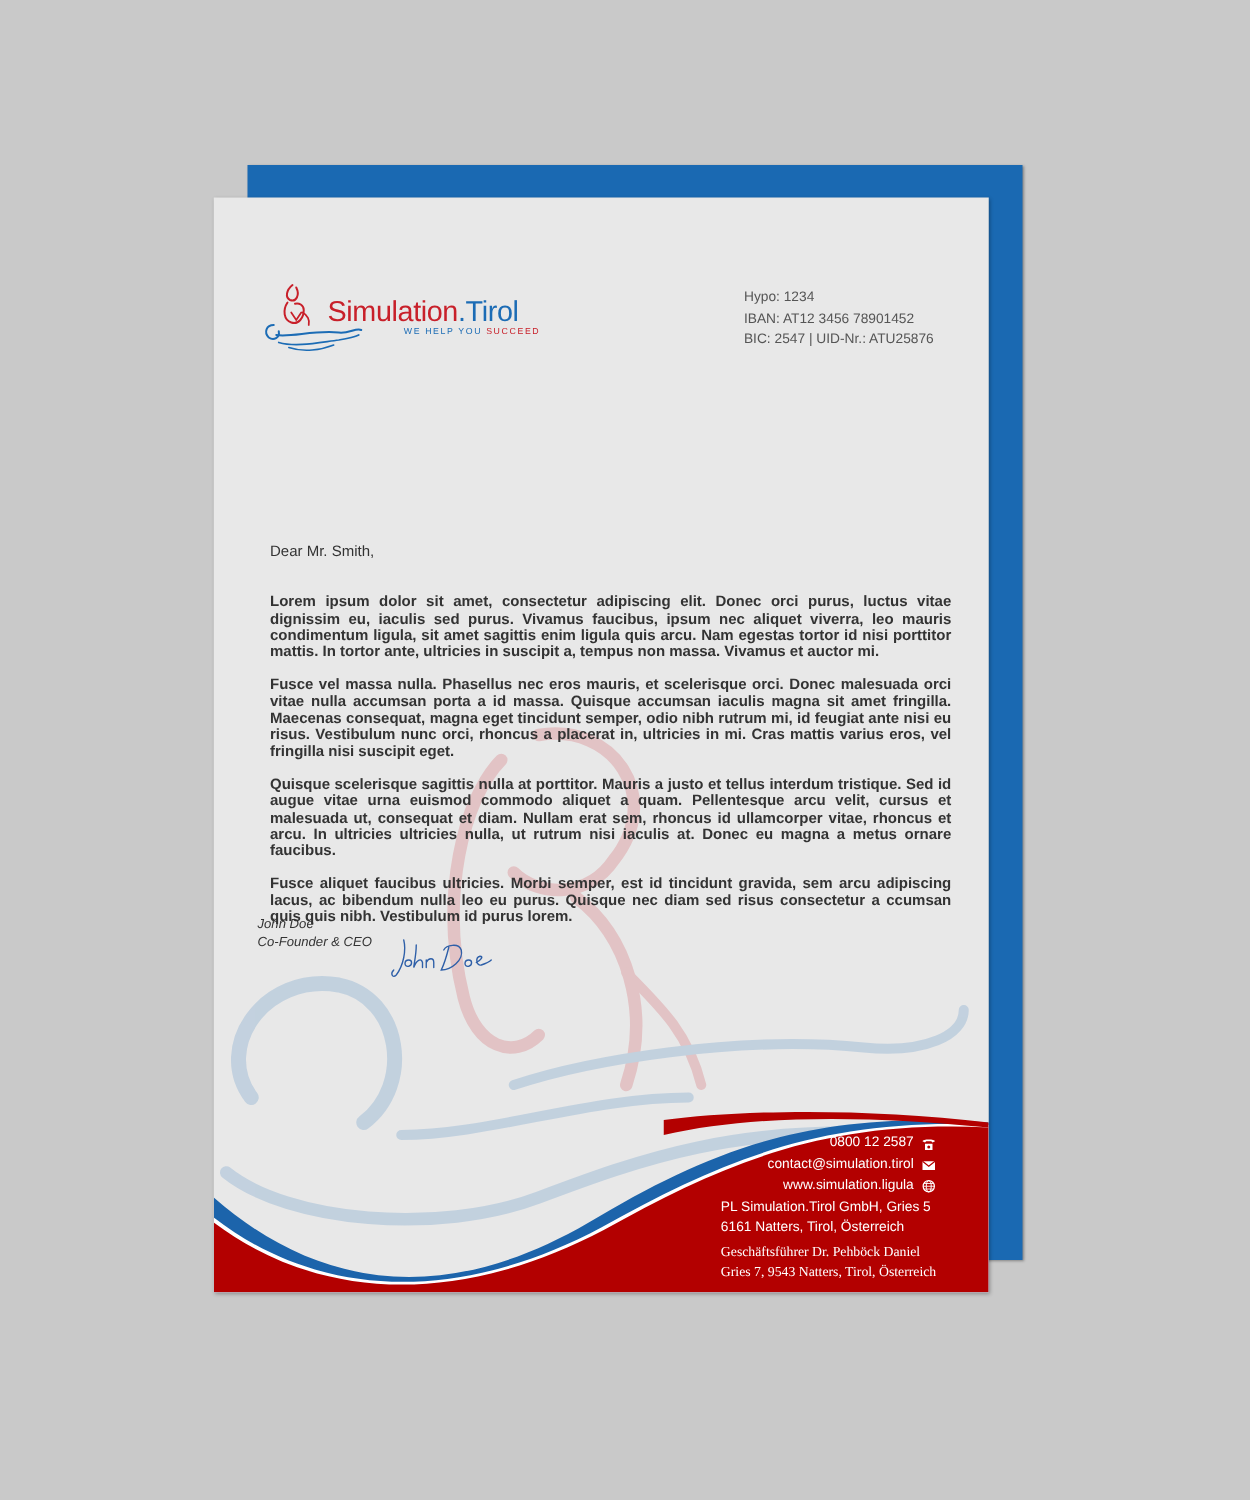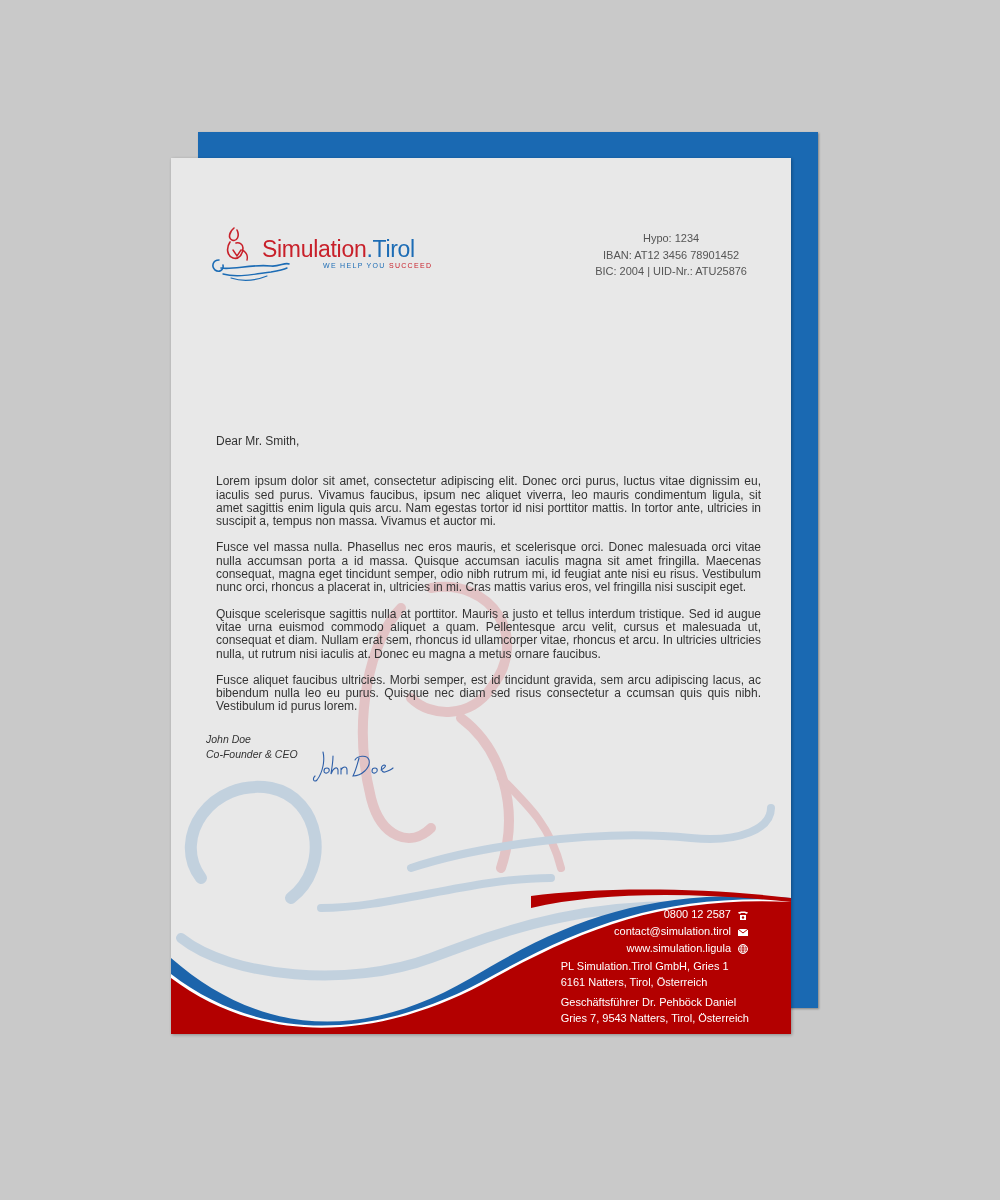--- a/index.html
+++ b/index.html
@@ -7,32 +7,32 @@
   .back-sheet { position:absolute; left:198px; top:132px; width:620px; height:876px; background:#1a69b2; box-shadow:1px 1px 2px rgba(0,0,0,0.35); }
   .sheet { position:absolute; left:171px; top:158px; width:620px; height:876px; background:#e8e8e8; box-shadow:1px 1px 3px rgba(0,0,0,0.3); overflow:hidden; }
   .watermark { position:absolute; left:0; top:420px; width:620px; height:500px; opacity:0.18; pointer-events:none; }
   .logo { position:absolute; left:40px; top:66px; width:230px; height:62px; }
   .logo-text { position:absolute; left:51px; top:12px; font-size:23px; letter-spacing:-0.3px; white-space:nowrap; }
   .logo-text .red { color:#c8202a; }
   .logo-text .blue { color:#1c6cb5; }
   .tagline { position:absolute; left:112px; top:38px; font-size:7px; letter-spacing:1.3px; white-space:nowrap; }
   .tagline .blue { color:#1c6cb5; }
   .tagline .red { color:#c8202a; }
-  .bank { position:absolute; right:44px; top:72px; text-align:center; font-size:11px; color:#555; line-height:16.5px; }
+  .bank { position:absolute; right:44px; top:72px; text-align:left; font-size:11px; color:#555; line-height:16.5px; }
   .letter { position:absolute; left:45px; top:277px; width:545px; font-size:12px; color:#333; line-height:13.3px; }
   .greeting { margin:0 0 27px 0; }
-  .para { margin:0 0 13px 0; text-align:justify; }
+  .para { margin:0 0 13px 0; text-align:justify;font-weight:bold; }
   .sign { position:absolute; left:35px; top:574px; font-size:10.5px; color:#333; line-height:15px;font-style:italic; }
   .signature { position:absolute; left:140px; top:588px; width:95px; height:40px; }
   .footer-svg { position:absolute; left:0; top:720px; width:620px; height:156px; }
   .contact { position:absolute; right:42px; top:748px; text-align:left; color:#fff; font-size:11px; line-height:17px; }
   .contact .row { display:flex; justify-content:flex-end; align-items:center; gap:6px; }
   .contact .ic { width:12px; height:12px; display:inline-block; }
   .contact .addr { margin-top:1px; line-height:16px; }
-  .contact .mgr { margin-top:4px; line-height:16px; }
+  .contact .mgr { margin-top:4px; line-height:16px;font-family:Liberation Serif, serif; }
 </style>
 </head>
 <body>
 
 <div class="back-sheet"></div>
 
 <div class="sheet">
 
   <svg class="watermark" viewBox="0 0 620 500">
     <g fill="none" stroke-linecap="round">
@@ -60,21 +60,21 @@
         <path d="M20 54 C 32 58, 46 56, 56 52" stroke="#1c6cb5" stroke-width="1.2"></path>
       </g>
     </svg>
     <div class="logo-text"><span class="red">Simulation</span><span class="blue">.</span><span class="blue">Tirol</span></div>
     <div class="tagline"><span class="blue">WE HELP YOU </span><span class="red">SUCCEED</span></div>
   </div>
 
   <div class="bank">
     <div>Hypo: 1234</div>
     <div>IBAN: AT12 3456 78901452</div>
-    <div>BIC: 2004  |  UID-Nr.: ATU25876</div>
+    <div>BIC: 2547  |  UID-Nr.: ATU25876</div>
   </div>
 
   <div class="letter">
     <p class="greeting">Dear Mr. Smith,</p>
     <p class="para">Lorem ipsum dolor sit amet, consectetur adipiscing elit. Donec orci purus, luctus vitae dignissim eu, iaculis sed purus. Vivamus faucibus, ipsum nec aliquet viverra, leo mauris condimentum ligula, sit amet sagittis enim ligula quis arcu. Nam egestas tortor id nisi porttitor mattis. In tortor ante, ultricies in suscipit a, tempus non massa. Vivamus et auctor mi.</p>
     <p class="para">Fusce vel massa nulla. Phasellus nec eros mauris, et scelerisque orci. Donec malesuada orci vitae nulla accumsan porta a id massa. Quisque accumsan iaculis magna sit amet fringilla. Maecenas consequat, magna eget tincidunt semper, odio nibh rutrum mi, id feugiat ante nisi eu risus. Vestibulum nunc orci, rhoncus a placerat in, ultricies in mi. Cras mattis varius eros, vel fringilla nisi suscipit eget.</p>
     <p class="para">Quisque scelerisque sagittis nulla at porttitor. Mauris a justo et tellus interdum tristique. Sed id augue vitae urna euismod commodo aliquet a quam. Pellentesque arcu velit, cursus et malesuada ut, consequat et diam. Nullam erat sem, rhoncus id ullamcorper vitae, rhoncus et arcu. In ultricies ultricies nulla, ut rutrum nisi iaculis at. Donec eu magna a metus ornare faucibus.</p>
     <p class="para">Fusce aliquet faucibus ultricies. Morbi semper, est id tincidunt gravida, sem arcu adipiscing lacus, ac bibendum nulla leo eu purus. Quisque nec diam sed risus consectetur a ccumsan quis quis nibh. Vestibulum id purus lorem.</p>
   </div>
 
@@ -119,21 +119,21 @@
     </div>
     <div class="row">
       <span>www.simulation.ligula</span>
       <svg class="ic" viewBox="0 0 12 12">
           <circle cx="6" cy="6" r="4.5" fill="none" stroke="#fff" stroke-width="1"></circle>
           <ellipse cx="6" cy="6" rx="2" ry="4.5" fill="none" stroke="#fff" stroke-width="0.8"></ellipse>
           <path d="M1.5 6 L 10.5 6 M2.3 3.8 L 9.7 3.8 M2.3 8.2 L 9.7 8.2" stroke="#fff" stroke-width="0.7"></path>
         </svg>
     </div>
     <div class="addr">
-      <div>PL Simulation.Tirol GmbH, Gries 1</div>
+      <div>PL Simulation.Tirol GmbH, Gries 5</div>
       <div>6161 Natters, Tirol, Österreich</div>
     </div>
     <div class="mgr">
       <div>Geschäftsführer Dr. Pehböck Daniel</div>
       <div>Gries 7, 9543 Natters, Tirol, Österreich</div>
     </div>
   </div>
 </div>
 
 </body></html>

